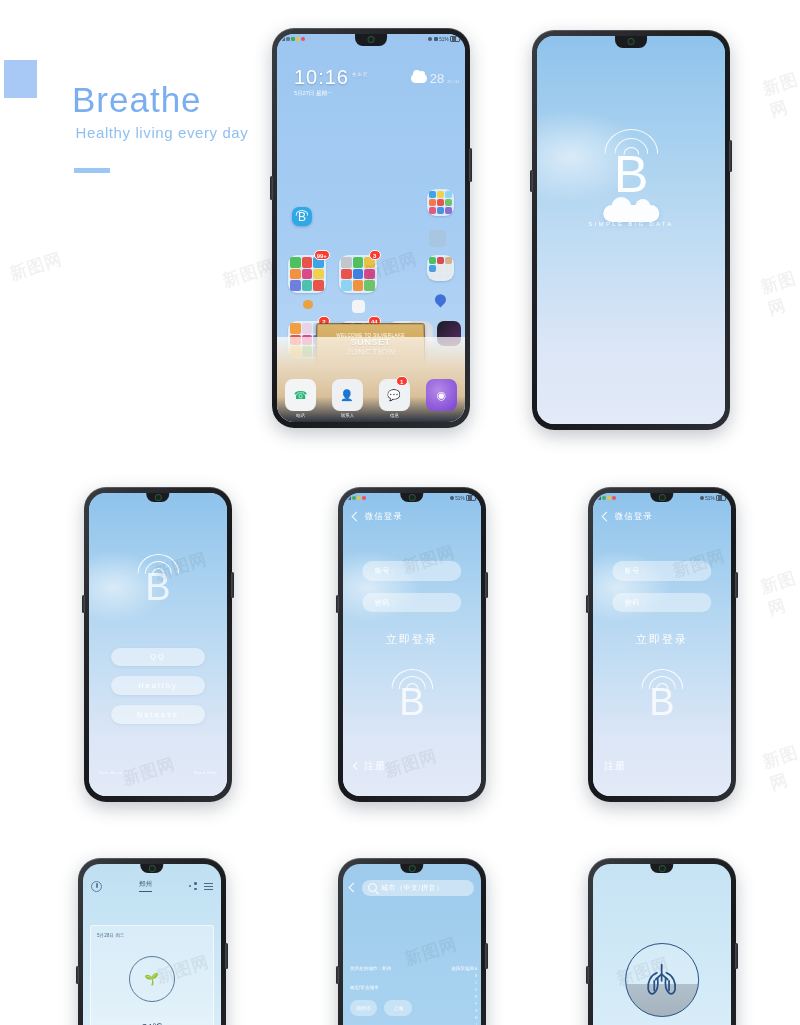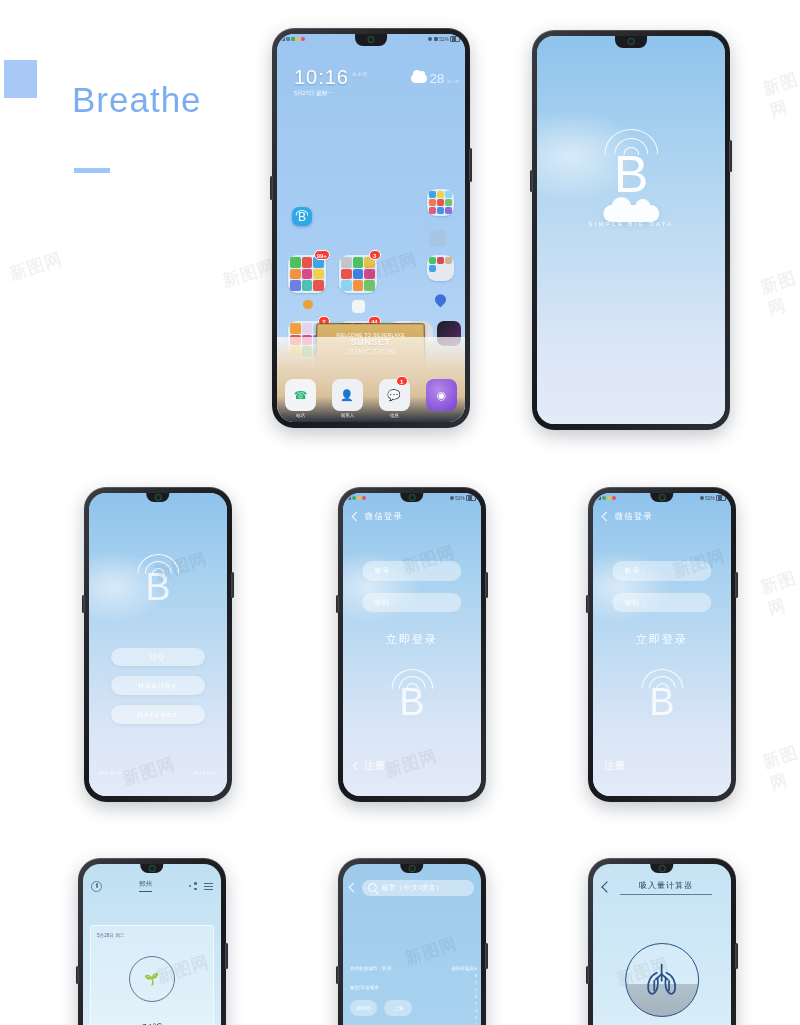--- a/index.html
+++ b/index.html
@@ -278,20 +278,21 @@
   }
 </style>
 </head>
 <body>
 
 <div id="stage">
 
   <div class="hero">
     <div class="hero-swatch"></div>
     <div class="hero-title">Breathe</div>
+    <div class="hero-sub">Healthy living every day</div>
     <div class="hero-rule"></div>
   </div>
 
   <div class="phone" style="left:268px;top:28px;width:198px;height:400px;">
     <div class="frame"></div>
     <div class="btn-vol" style="top:120px;height:34px;"></div>
     <div class="btn-pwr" style="top:148px;height:24px;"></div>
     <div class="screen">
       <div class="home-sky"></div>
       <div class="notch"></div>
@@ -664,24 +665,20 @@
       </div>
     </div>
   </div>
 
   <div class="phone" style="left:584px;top:858px;width:148px;height:315px;">
     <div class="frame"></div>
     <div class="btn-vol" style="top:85px;height:26px;"></div>
     <div class="btn-pwr" style="top:108px;height:18px;"></div>
     <div class="screen" style="background:linear-gradient(180deg,#c6e3f4 0%,#d6ecf8 50%,#eef6fc 85%,#ffffff 100%);">
       <div class="notch"></div>
-      <div class="in-head">
-        <span class="in-chev"></span>
-        <span class="in-title">吸入量计算器</span>
-      </div>
       <div class="lung-circ">
         <svg width="60%" height="60%" viewBox="0 0 64 64">
           <g fill="none" stroke="#2a4f85" stroke-width="2.6" stroke-linecap="round" stroke-linejoin="round">
             <path d="M32 10 V34"></path>
             <path d="M32 24 L23 32"></path>
             <path d="M32 24 L41 32"></path>
             <path d="M25 22 C15 26 11 36 12 46 C12.5 52 17 55 21 52 C26 48 27 38 26 30"></path>
             <path d="M39 22 C49 26 53 36 52 46 C51.5 52 47 55 43 52 C38 48 37 38 38 30"></path>
             <path d="M21 34 L21 48"></path>
             <path d="M43 34 L43 48"></path>

